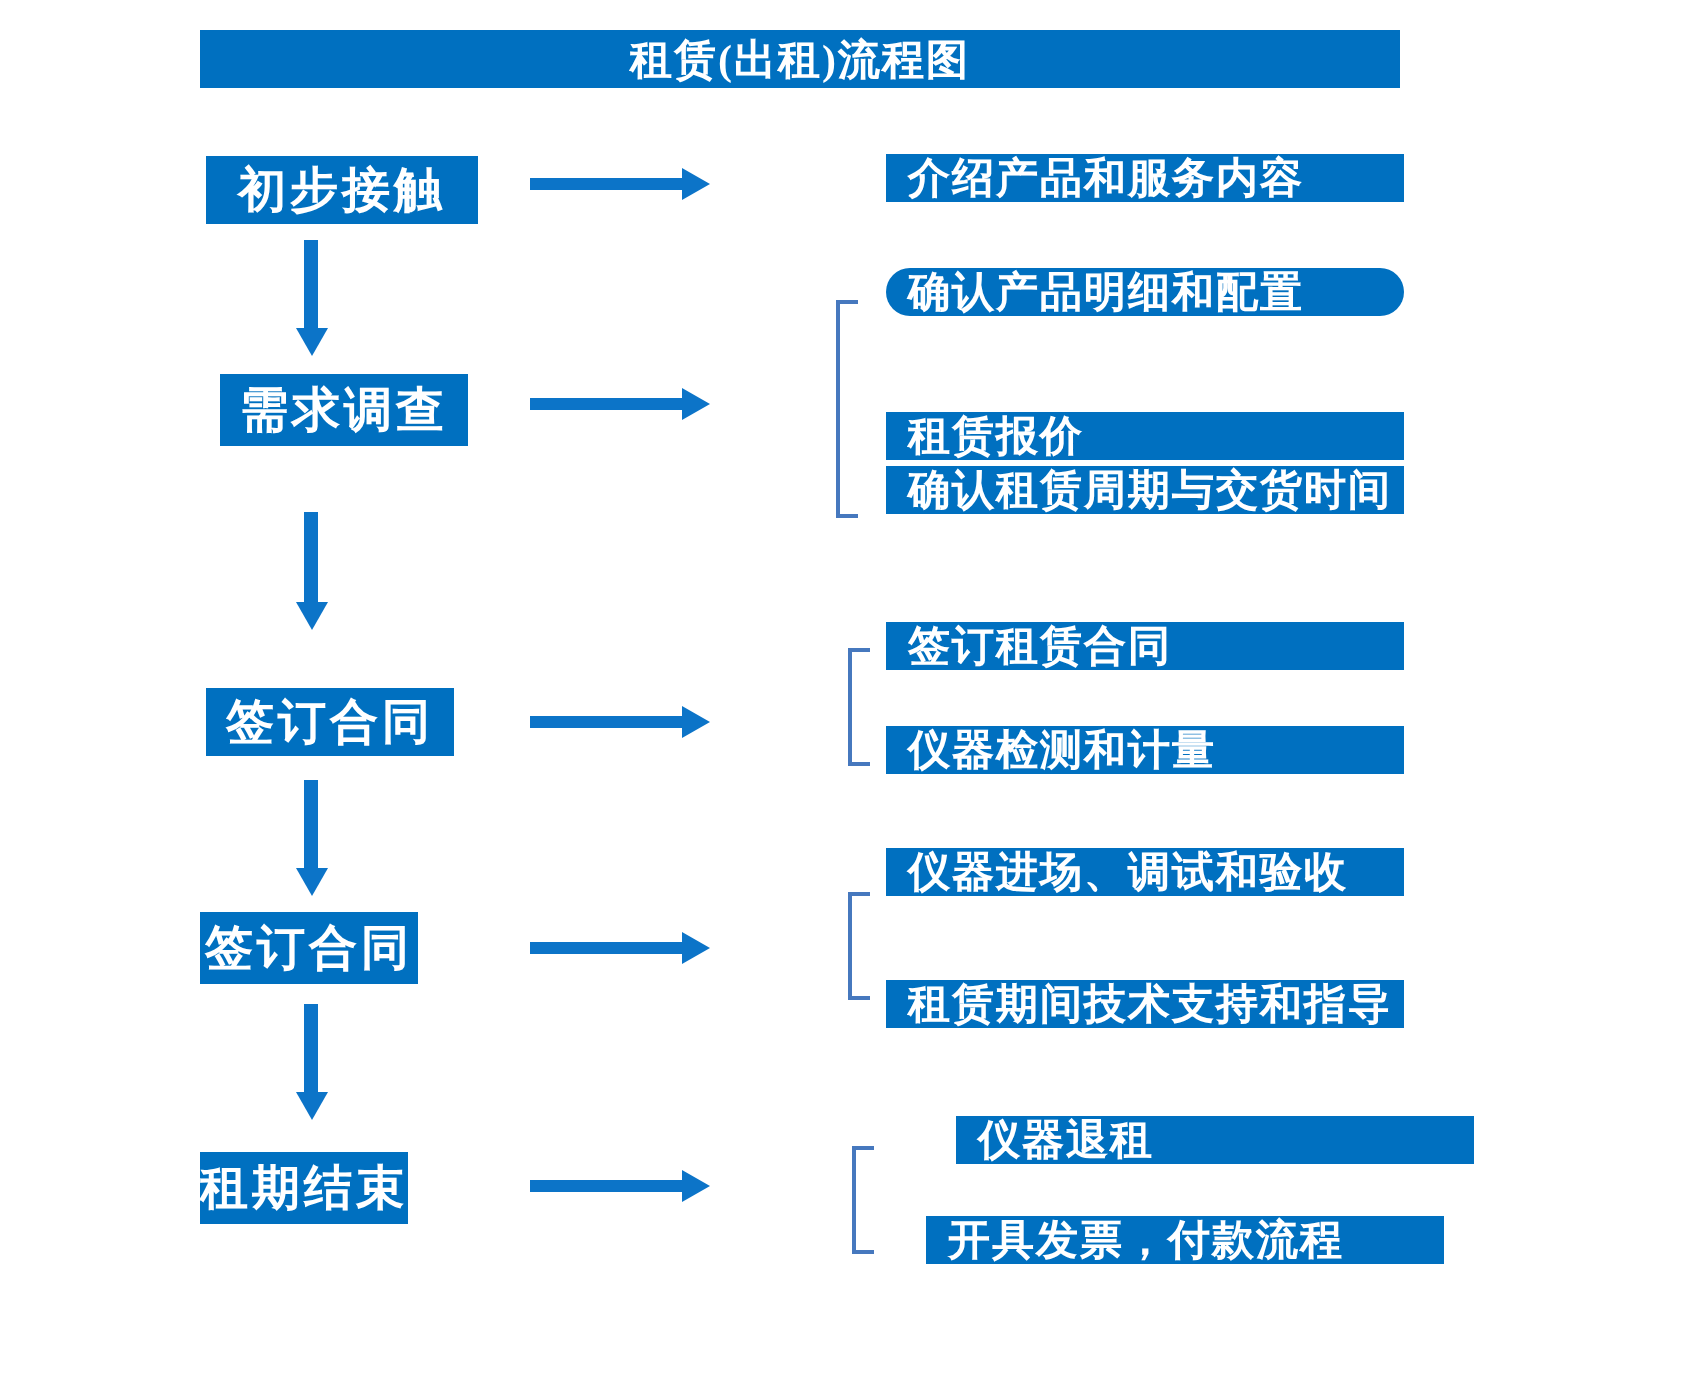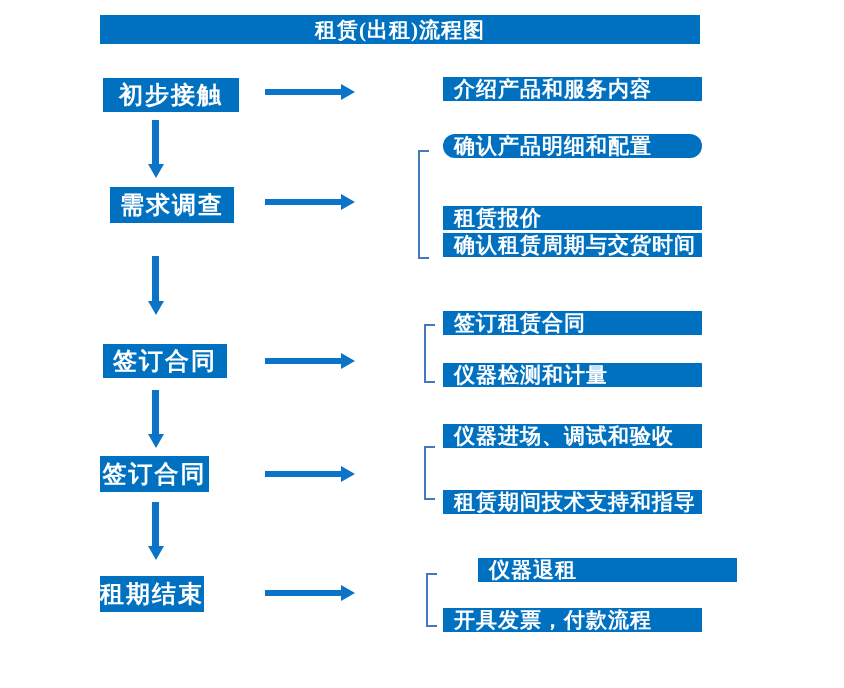--- a/index.html
+++ b/index.html
@@ -23,21 +23,21 @@
   
   .lb1{left:103px;top:78px;width:136px;height:34px;}
   .lb2{left:110px;top:187px;width:124px;height:36px;}
   .lb3{left:103px;top:344px;width:124px;height:34px;}
   .lb4{left:100px;top:456px;width:109px;height:36px;}
   .lb5{left:100px;top:576px;width:104px;height:36px;}
   
   .rb{left:443px;width:259px;height:24px;}
   .rb1{top:77px;}  .rb2{top:134px;border-radius:17px;} .rb3{top:174px;margin-top:32px;} .rb4{top:233px;}
   .rb5{top:311px;} .rb6{top:363px;} .rb7{top:424px;} .rb8{top:490px;}
-  .rb9{top:558px;margin-left:35px;} .rb10{top:608px;}
+  .rb9{top:558px;margin-left:35px;} .rb10{top:608px;margin-left:20px;}
   
   .h-arrow{position:absolute;left:265px;width:76px;height:6px;background:var(--arrow-blue);}
   .h-arrow::after{
     content:"";position:absolute;left:100%;top:50%;margin-top:-8px;width:0;height:0;
     border-left:14px solid var(--arrow-blue);
     border-top:8px solid transparent;border-bottom:8px solid transparent;
   }
   .ha1{top:89px;} .ha2{top:199px;} .ha3{top:358px;} .ha4{top:471px;} .ha5{top:590px;}
   
   .v-arrow{position:absolute;left:152px;width:7px;background:var(--arrow-blue);}

